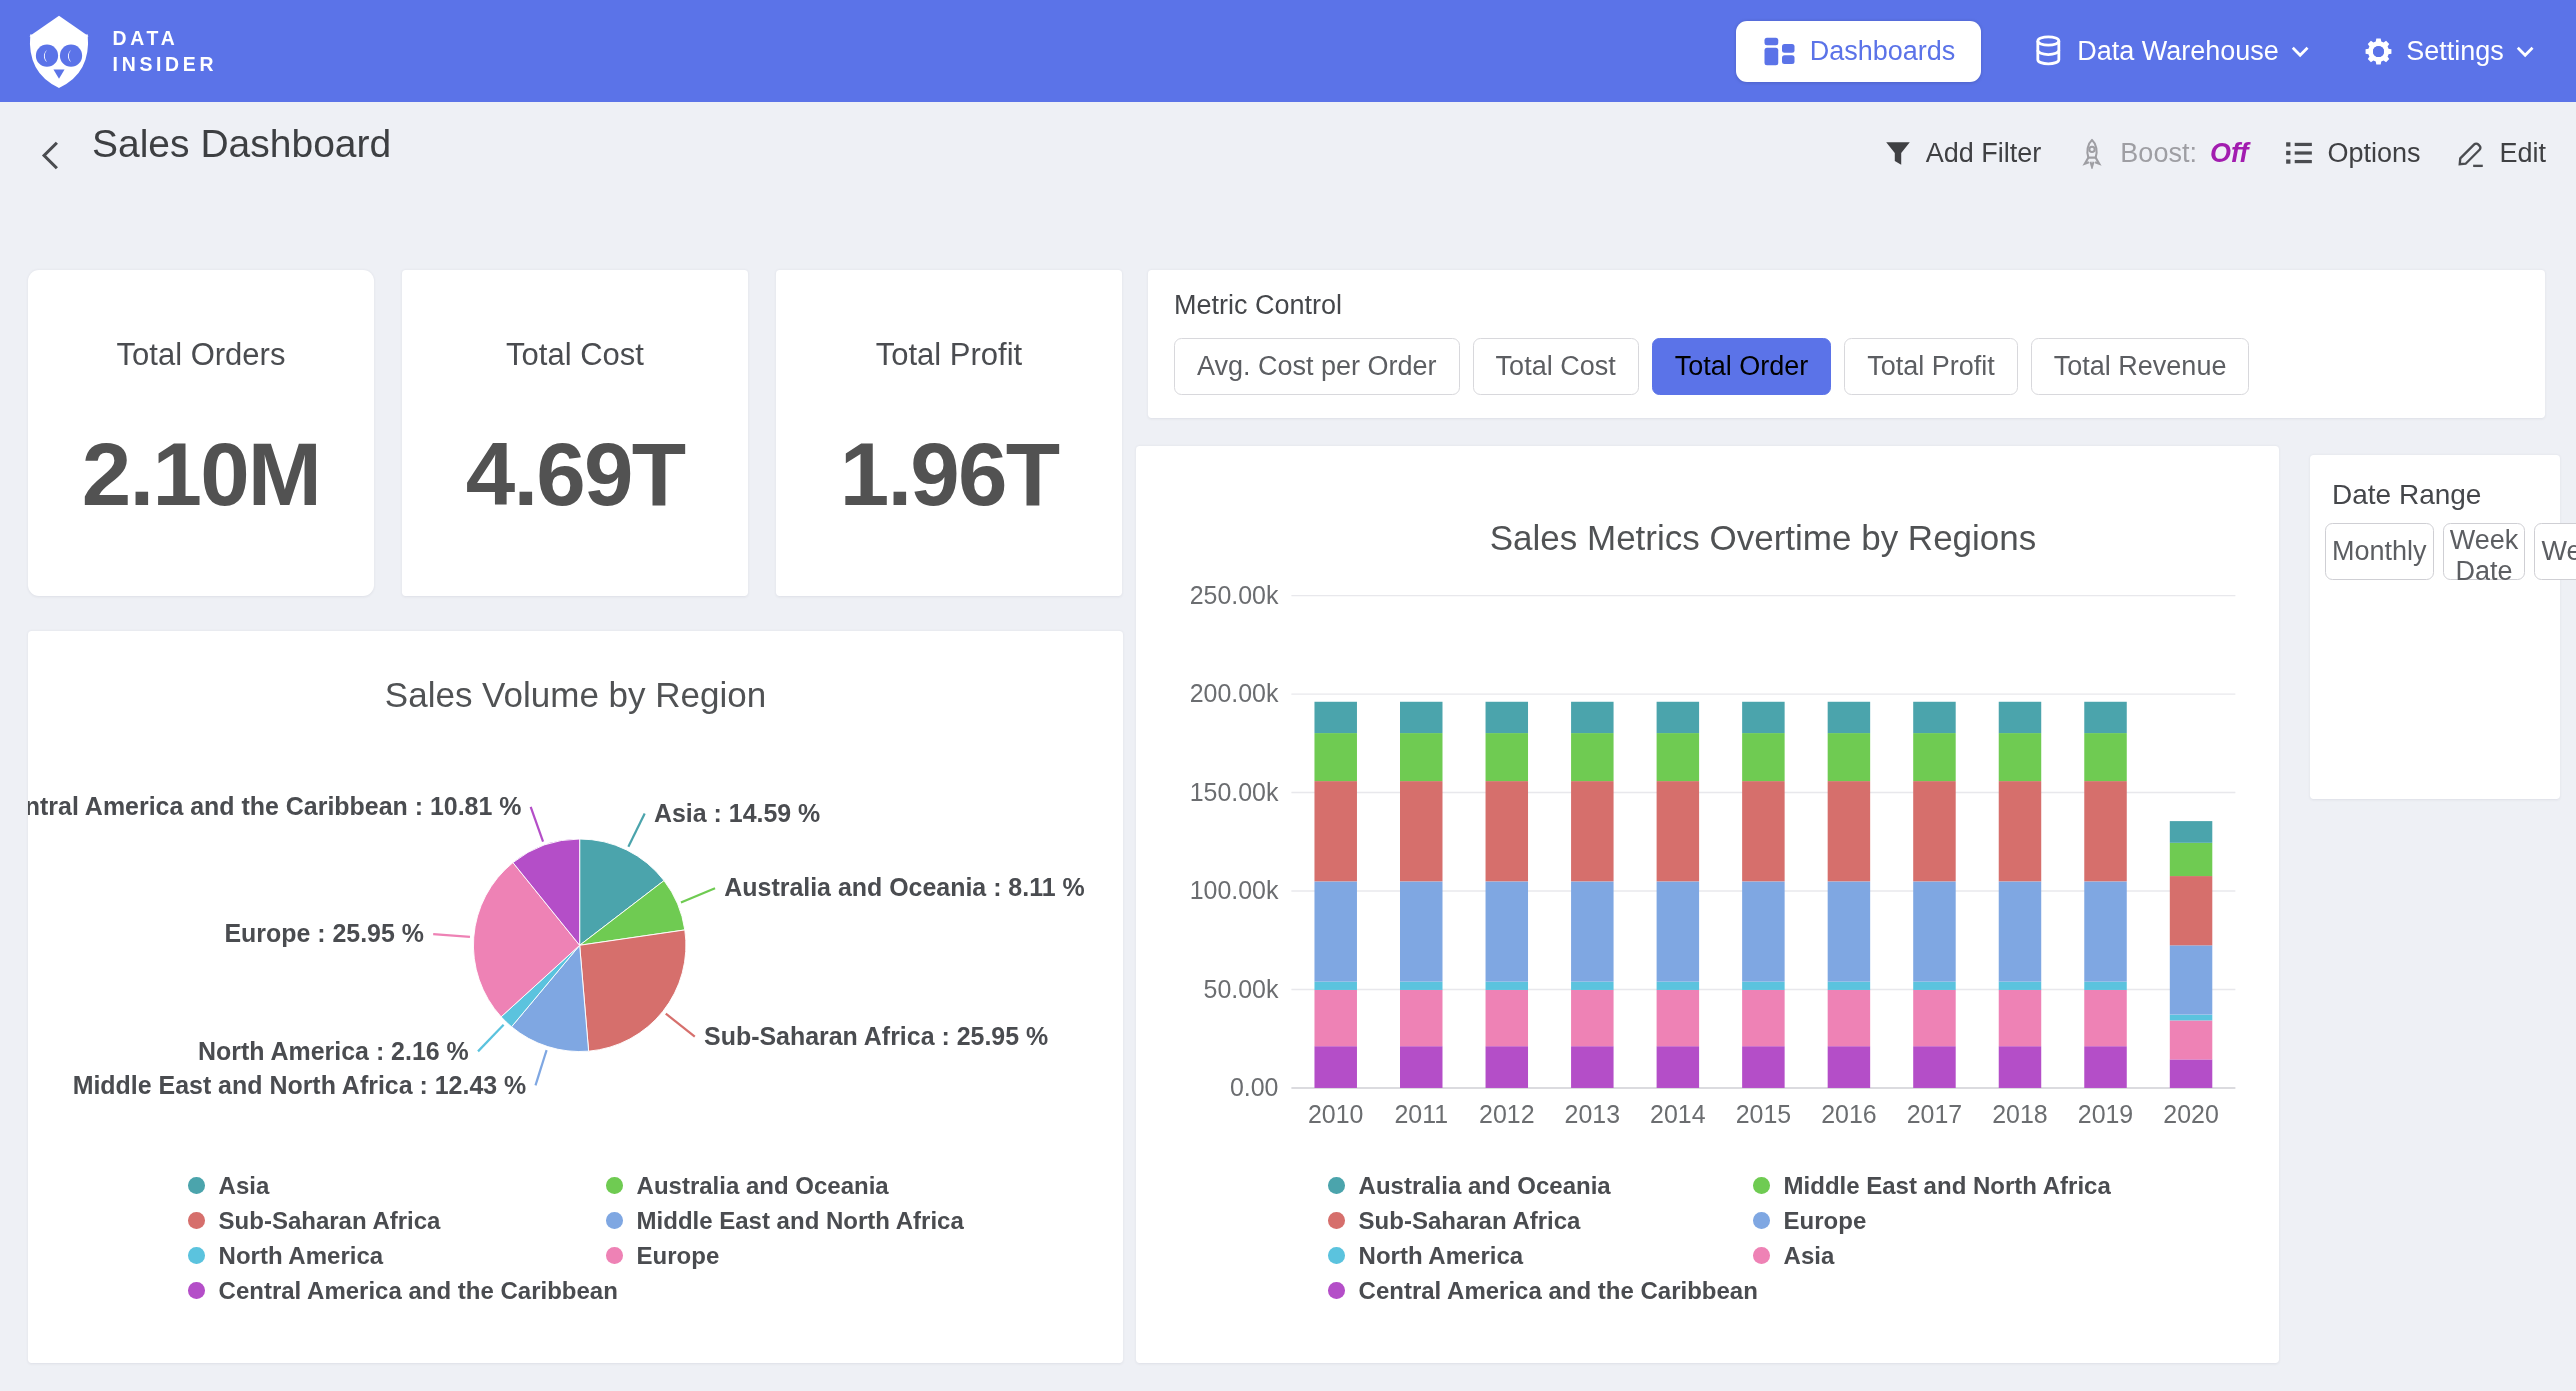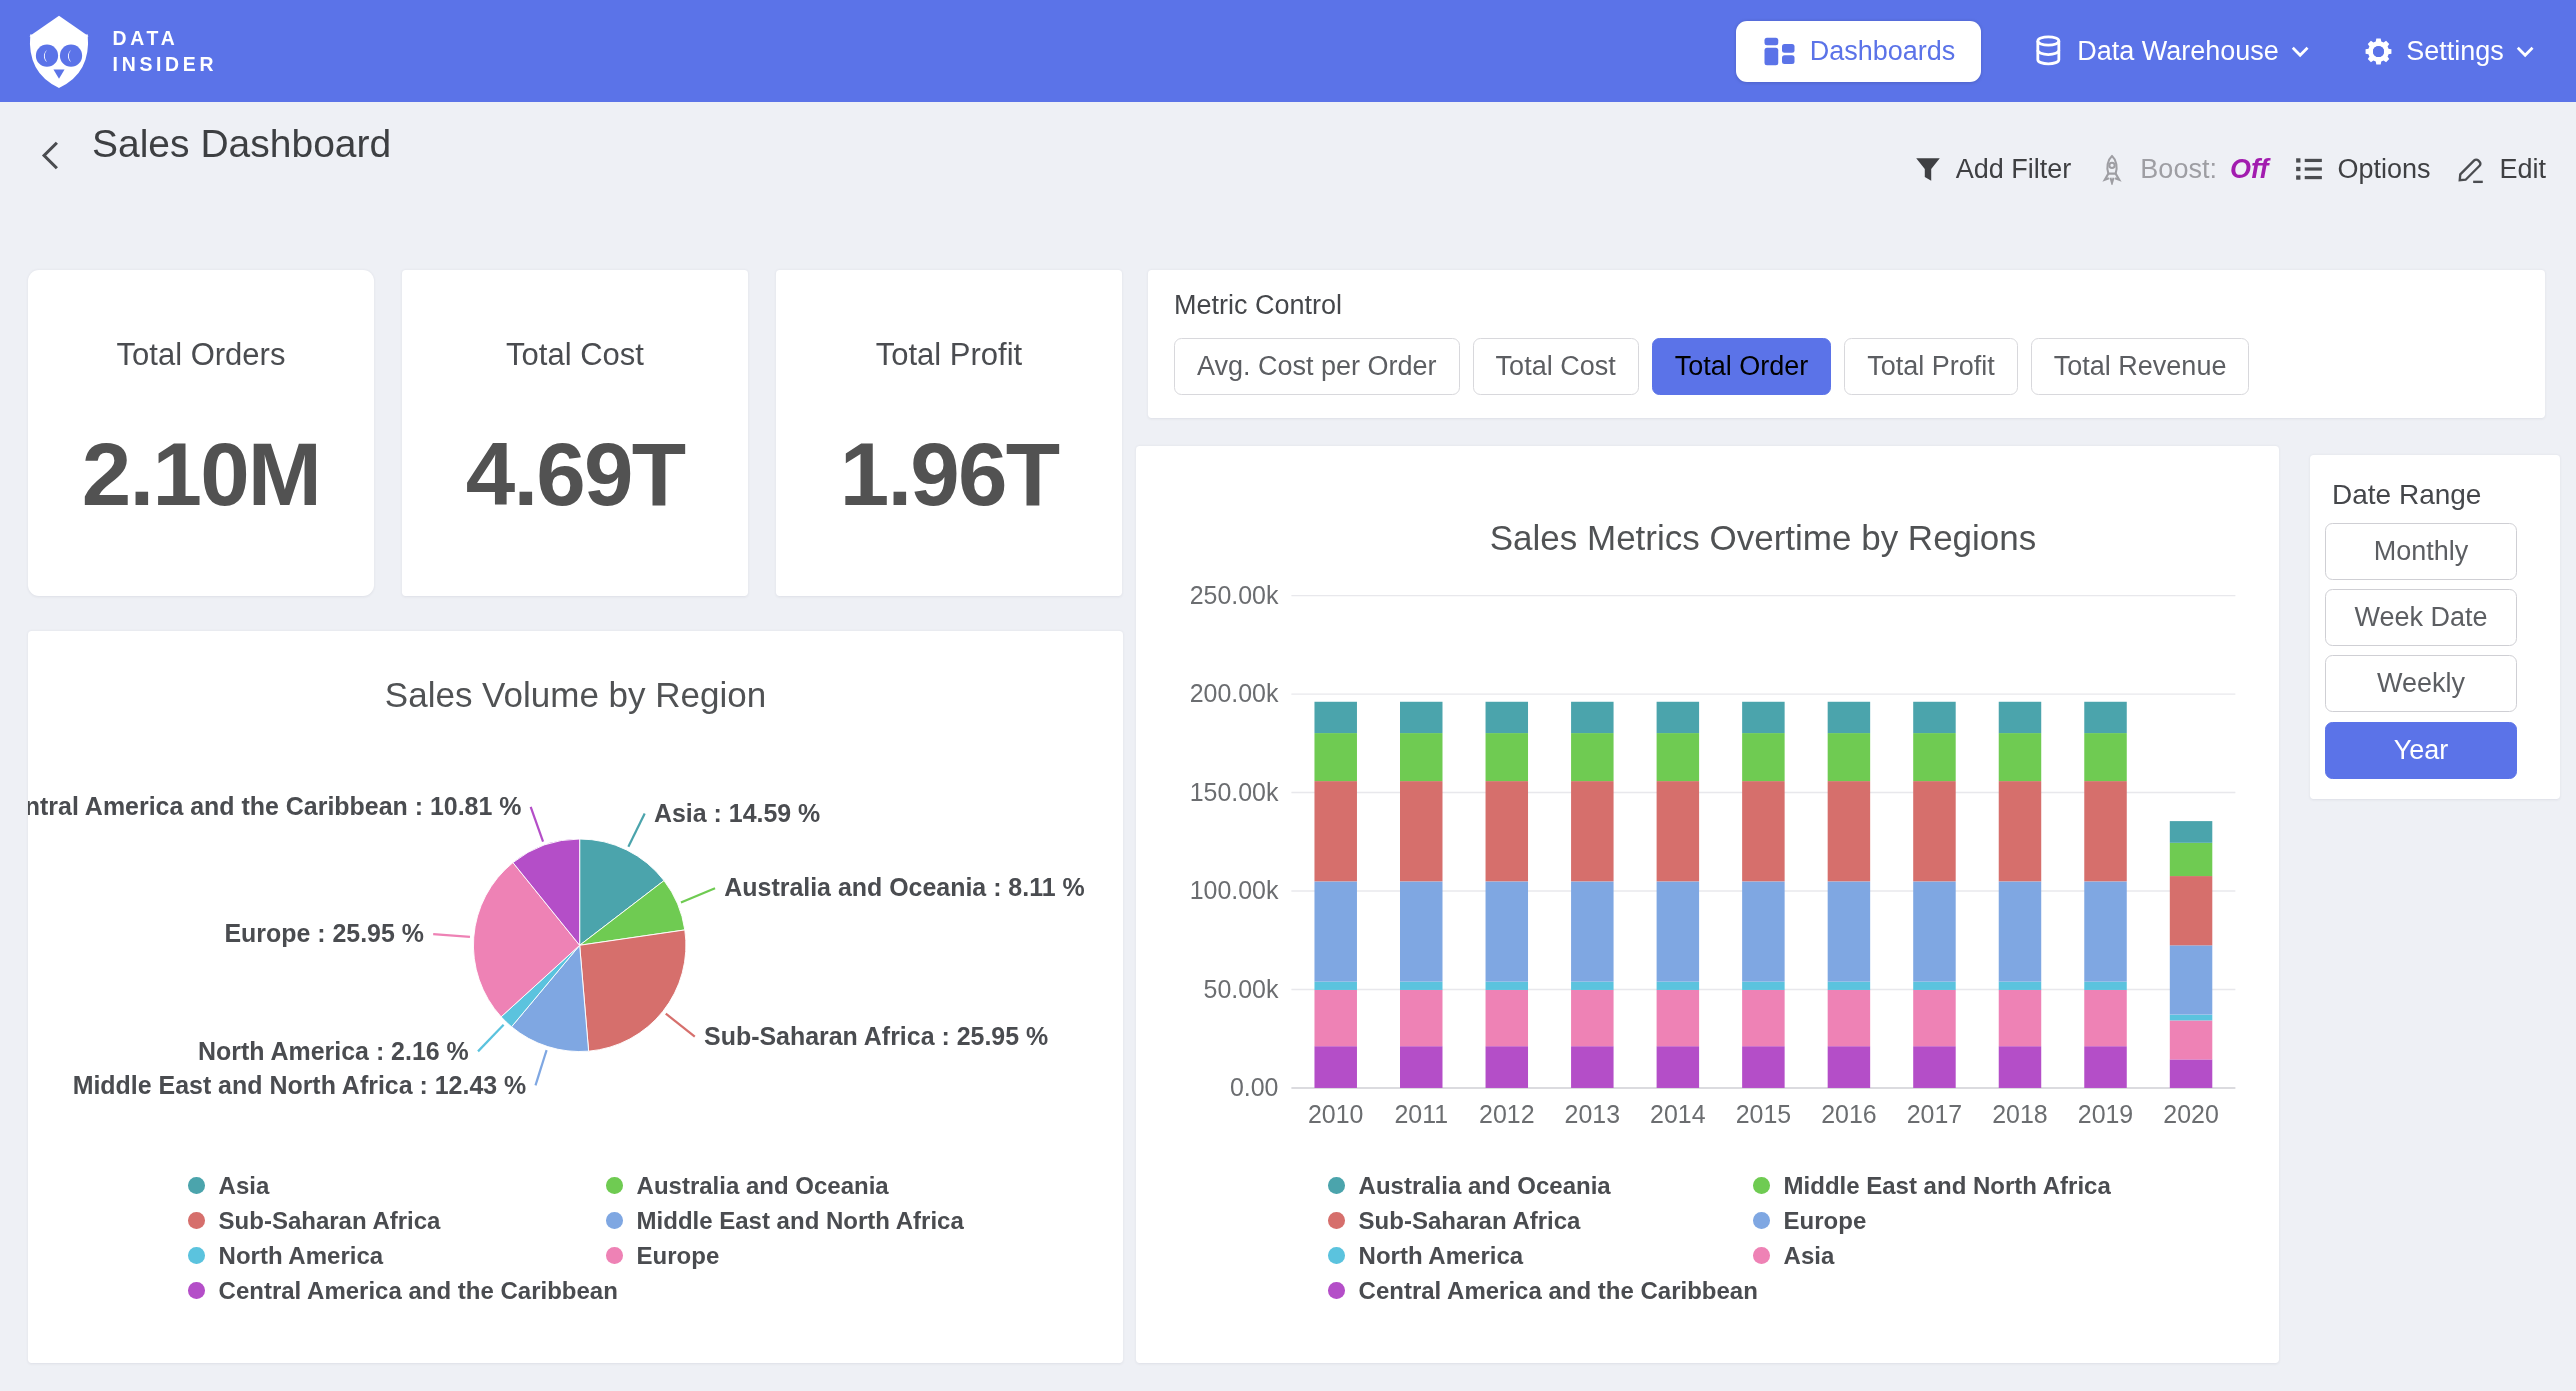--- a/index.html
+++ b/index.html
@@ -9,41 +9,41 @@
   .brand{position:absolute;left:22px;top:12px;display:flex;align-items:center;gap:16.6px;}
   .brand-text{color:#fff;font-weight:bold;font-size:19.4px;letter-spacing:3.7px;line-height:26px;}
   .topnav{position:absolute;right:41px;top:0;height:102px;display:flex;align-items:center;gap:52px;}
   .nav-pill{display:flex;align-items:center;gap:13px;background:#fff;border-radius:11px;height:61px;padding:0 26px;box-shadow:0 0.9px 3.7px rgba(0,0,0,.15);cursor:pointer;}
   .nav-pill span{color:#5B73E8;font-size:27px;font-weight:500;}
   .nav-item{display:flex;align-items:center;gap:11px;color:#fff;font-size:27px;cursor:pointer;}
   
   .page-header{position:absolute;left:0;top:102px;width:2576px;height:102px;}
   .back{position:absolute;left:35px;top:33px;cursor:pointer;}
   .page-title{position:absolute;left:92px;top:20.3px;font-size:39px;color:#3d3f42;}
-  .toolbar{position:absolute;right:30px;top:16px;height:102px;display:flex;align-items:center;gap:26px;}
+  .toolbar{position:absolute;right:30px;top:0;height:102px;display:flex;align-items:center;gap:36px;}
   .tool{display:flex;align-items:center;gap:13px;font-size:27px;color:#3f4043;cursor:pointer;}
   .tool.muted{color:#9e9ea3;}
   .boost-off{color:#a21caf;font-weight:bold;font-style:italic;}
   
   .card{position:absolute;background:#fff;border-radius:3.7px;box-shadow:0 0.9px 2.8px rgba(40,40,60,.08);}
   .kpi-label{position:absolute;left:0;width:100%;top:67px;text-align:center;font-size:31px;color:#4a4c50;}
   .kpi-value{position:absolute;left:0;width:100%;top:153px;text-align:center;font-size:89px;font-weight:bold;color:#525252;letter-spacing:-1.8px;}
   .mc-label{position:absolute;left:26px;top:20.3px;font-size:27px;color:#45474b;}
   .mc-row{position:absolute;left:26px;top:68px;display:flex;gap:13px;}
   .chip{height:57px;padding:0 22px;background:#fff;border:1.8px solid #d8d8dc;border-radius:7.4px;font-size:27px;color:#5c5e62;font-family:inherit;cursor:pointer;}
   .chip-selected{background:#5B73E8;border-color:#5B73E8;color:#000000;}
   .chart-title{position:absolute;text-align:center;font-size:35px;color:#505254;}
   .legend{position:absolute;display:flex;}
   .legend-col{display:flex;flex-direction:column;}
   .legend-item{display:flex;align-items:center;height:35px;cursor:pointer;}
   .legend-dot{width:16.6px;height:16.6px;border-radius:50%;margin-right:14px;flex:none;}
   .legend-item span{font-size:24px;font-weight:bold;color:#4a4c50;white-space:nowrap;text-align:right;}
   
   .dr-label{position:absolute;left:22px;top:24px;font-size:28px;color:#45474b;}
-  .dr-col{position:absolute;left:15px;top:68px;width:192px;display:flex;flex-direction:column;gap:9.2px;}
+  .dr-col{position:absolute;left:15px;top:68px;width:192px;display:flex;gap:9.2px;}
   .dr-btn{height:57px;width:100%;background:#fff;border:1.8px solid #cfcfd4;border-radius:7.4px;font-size:27px;color:#5c5e62;font-family:inherit;cursor:pointer;}
   .dr-selected{background:#5B73E8;border-color:#5B73E8;color:#fff;}
   svg{display:block;}
   svg text{font-family:"Liberation Sans",sans-serif;}
 </style>
 </head>
 <body>
 
 <div class="canvas">
 

